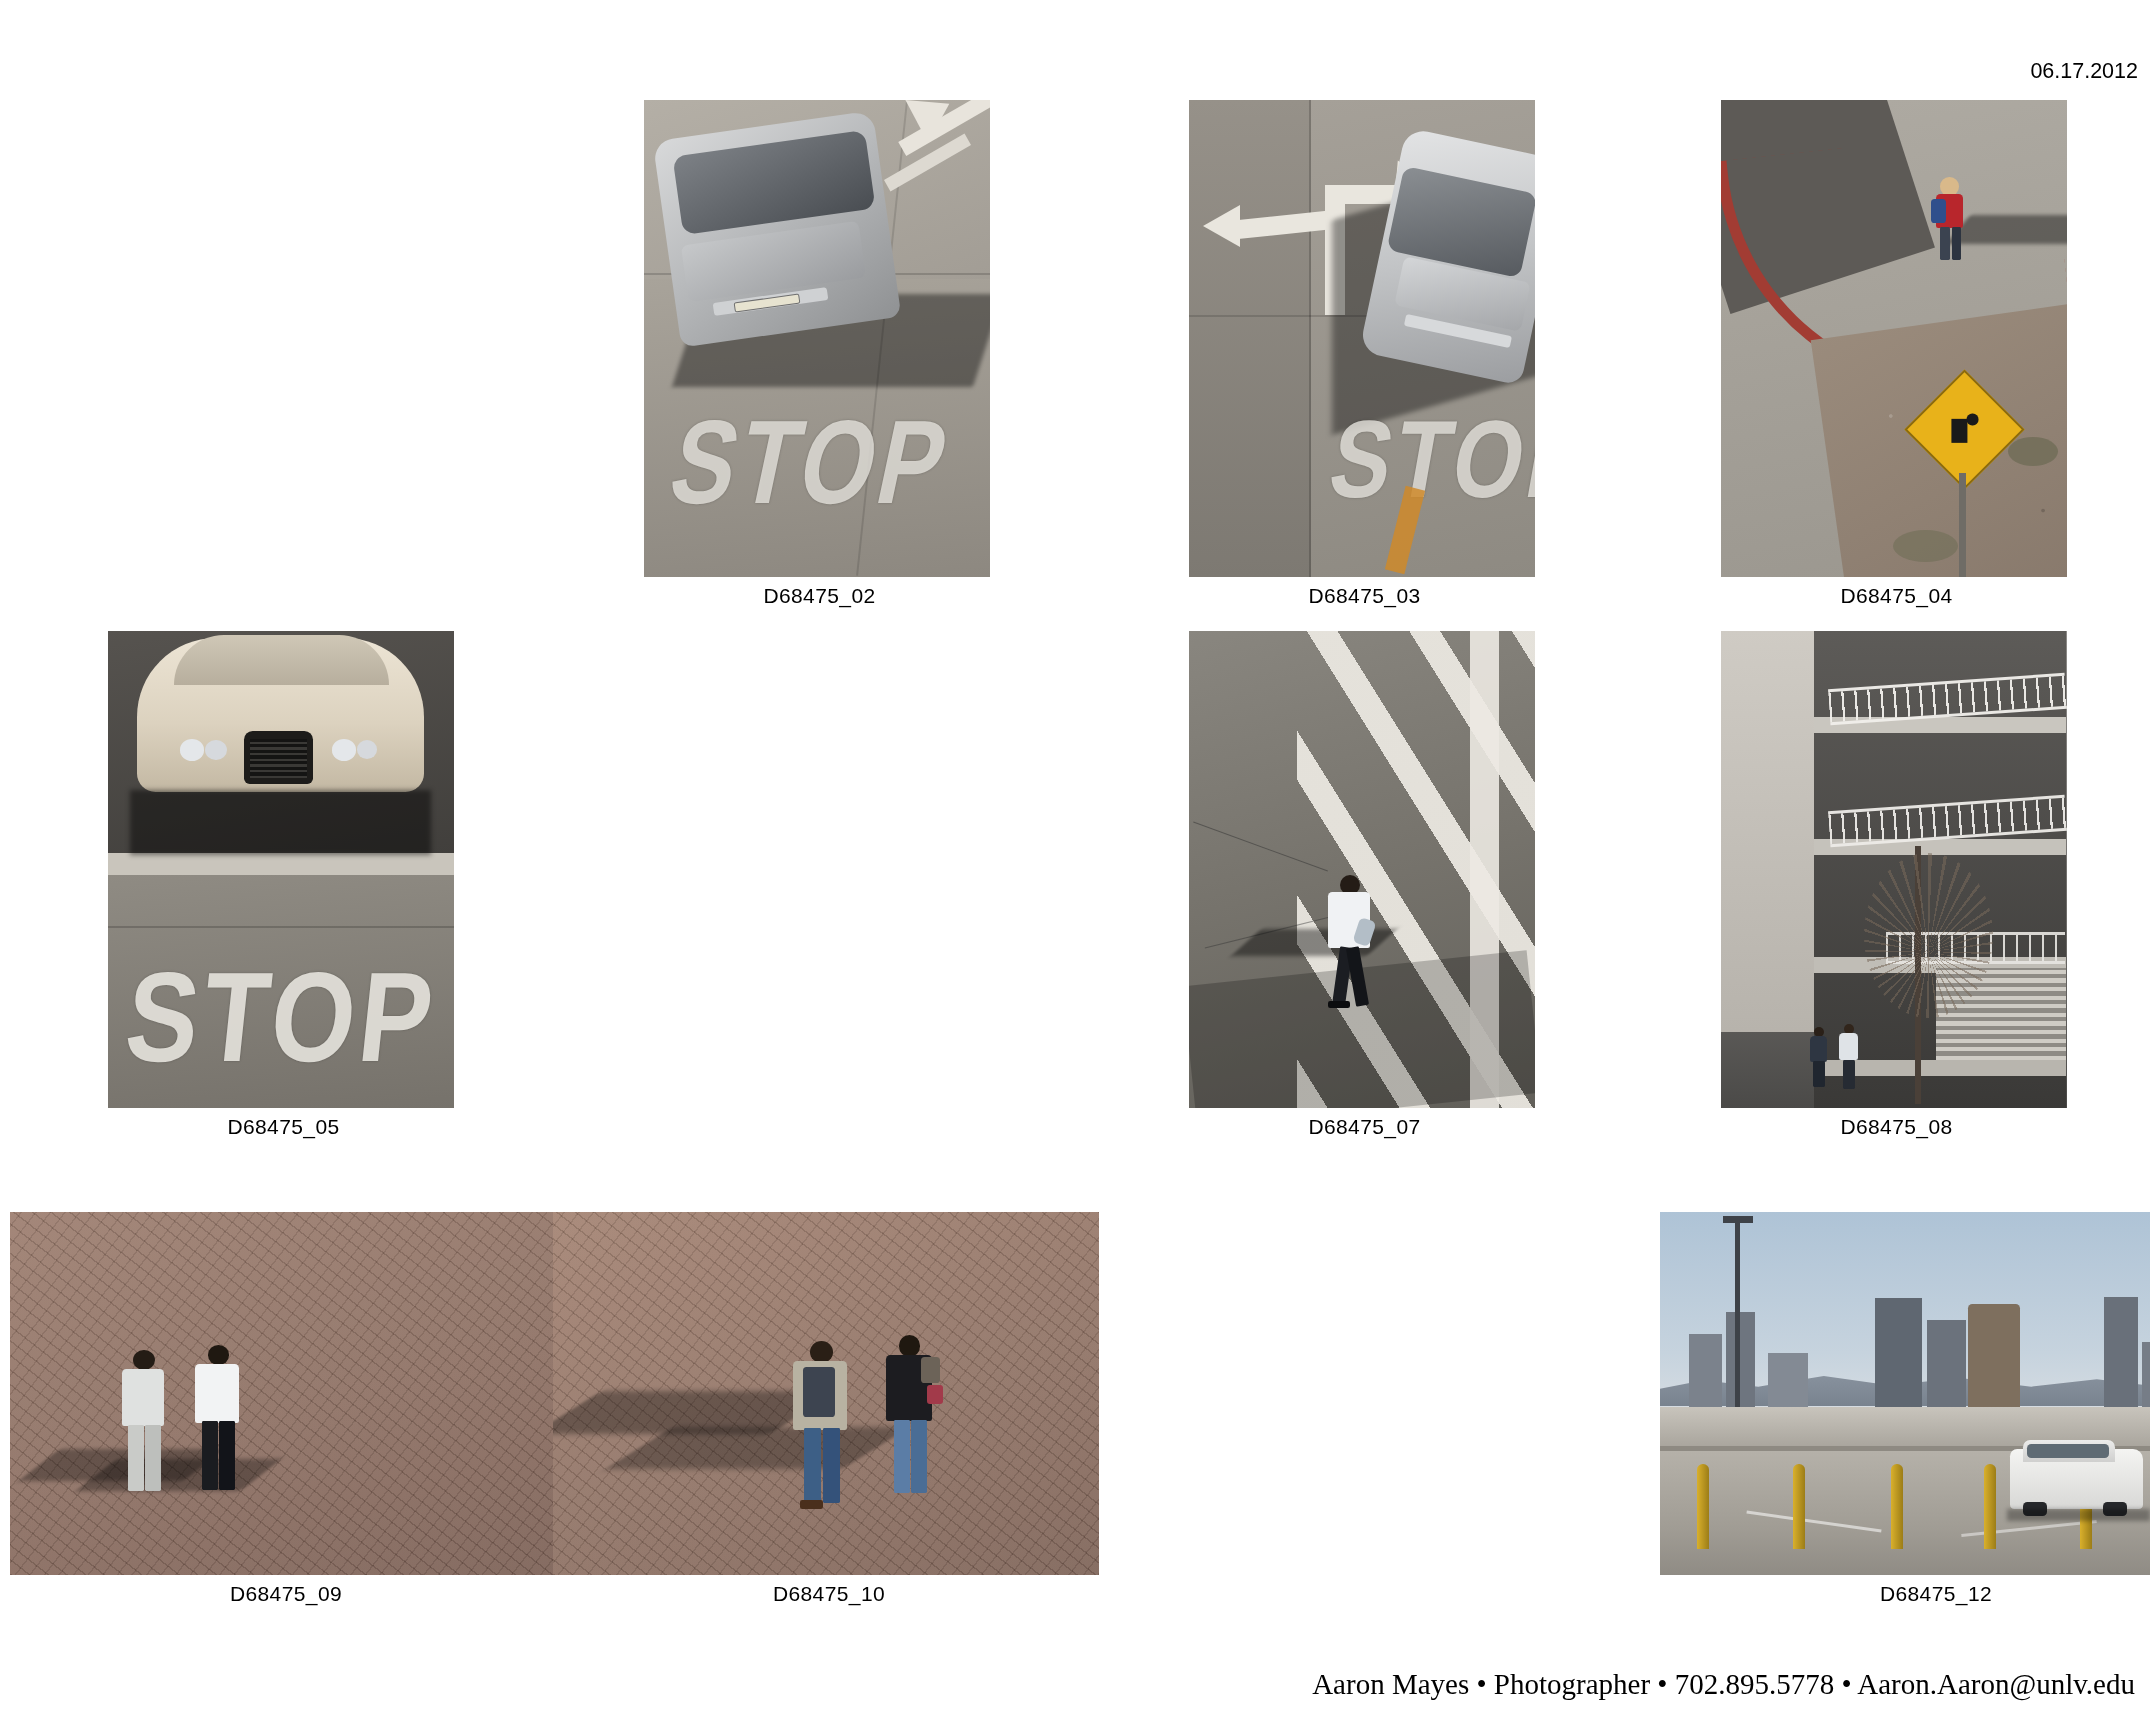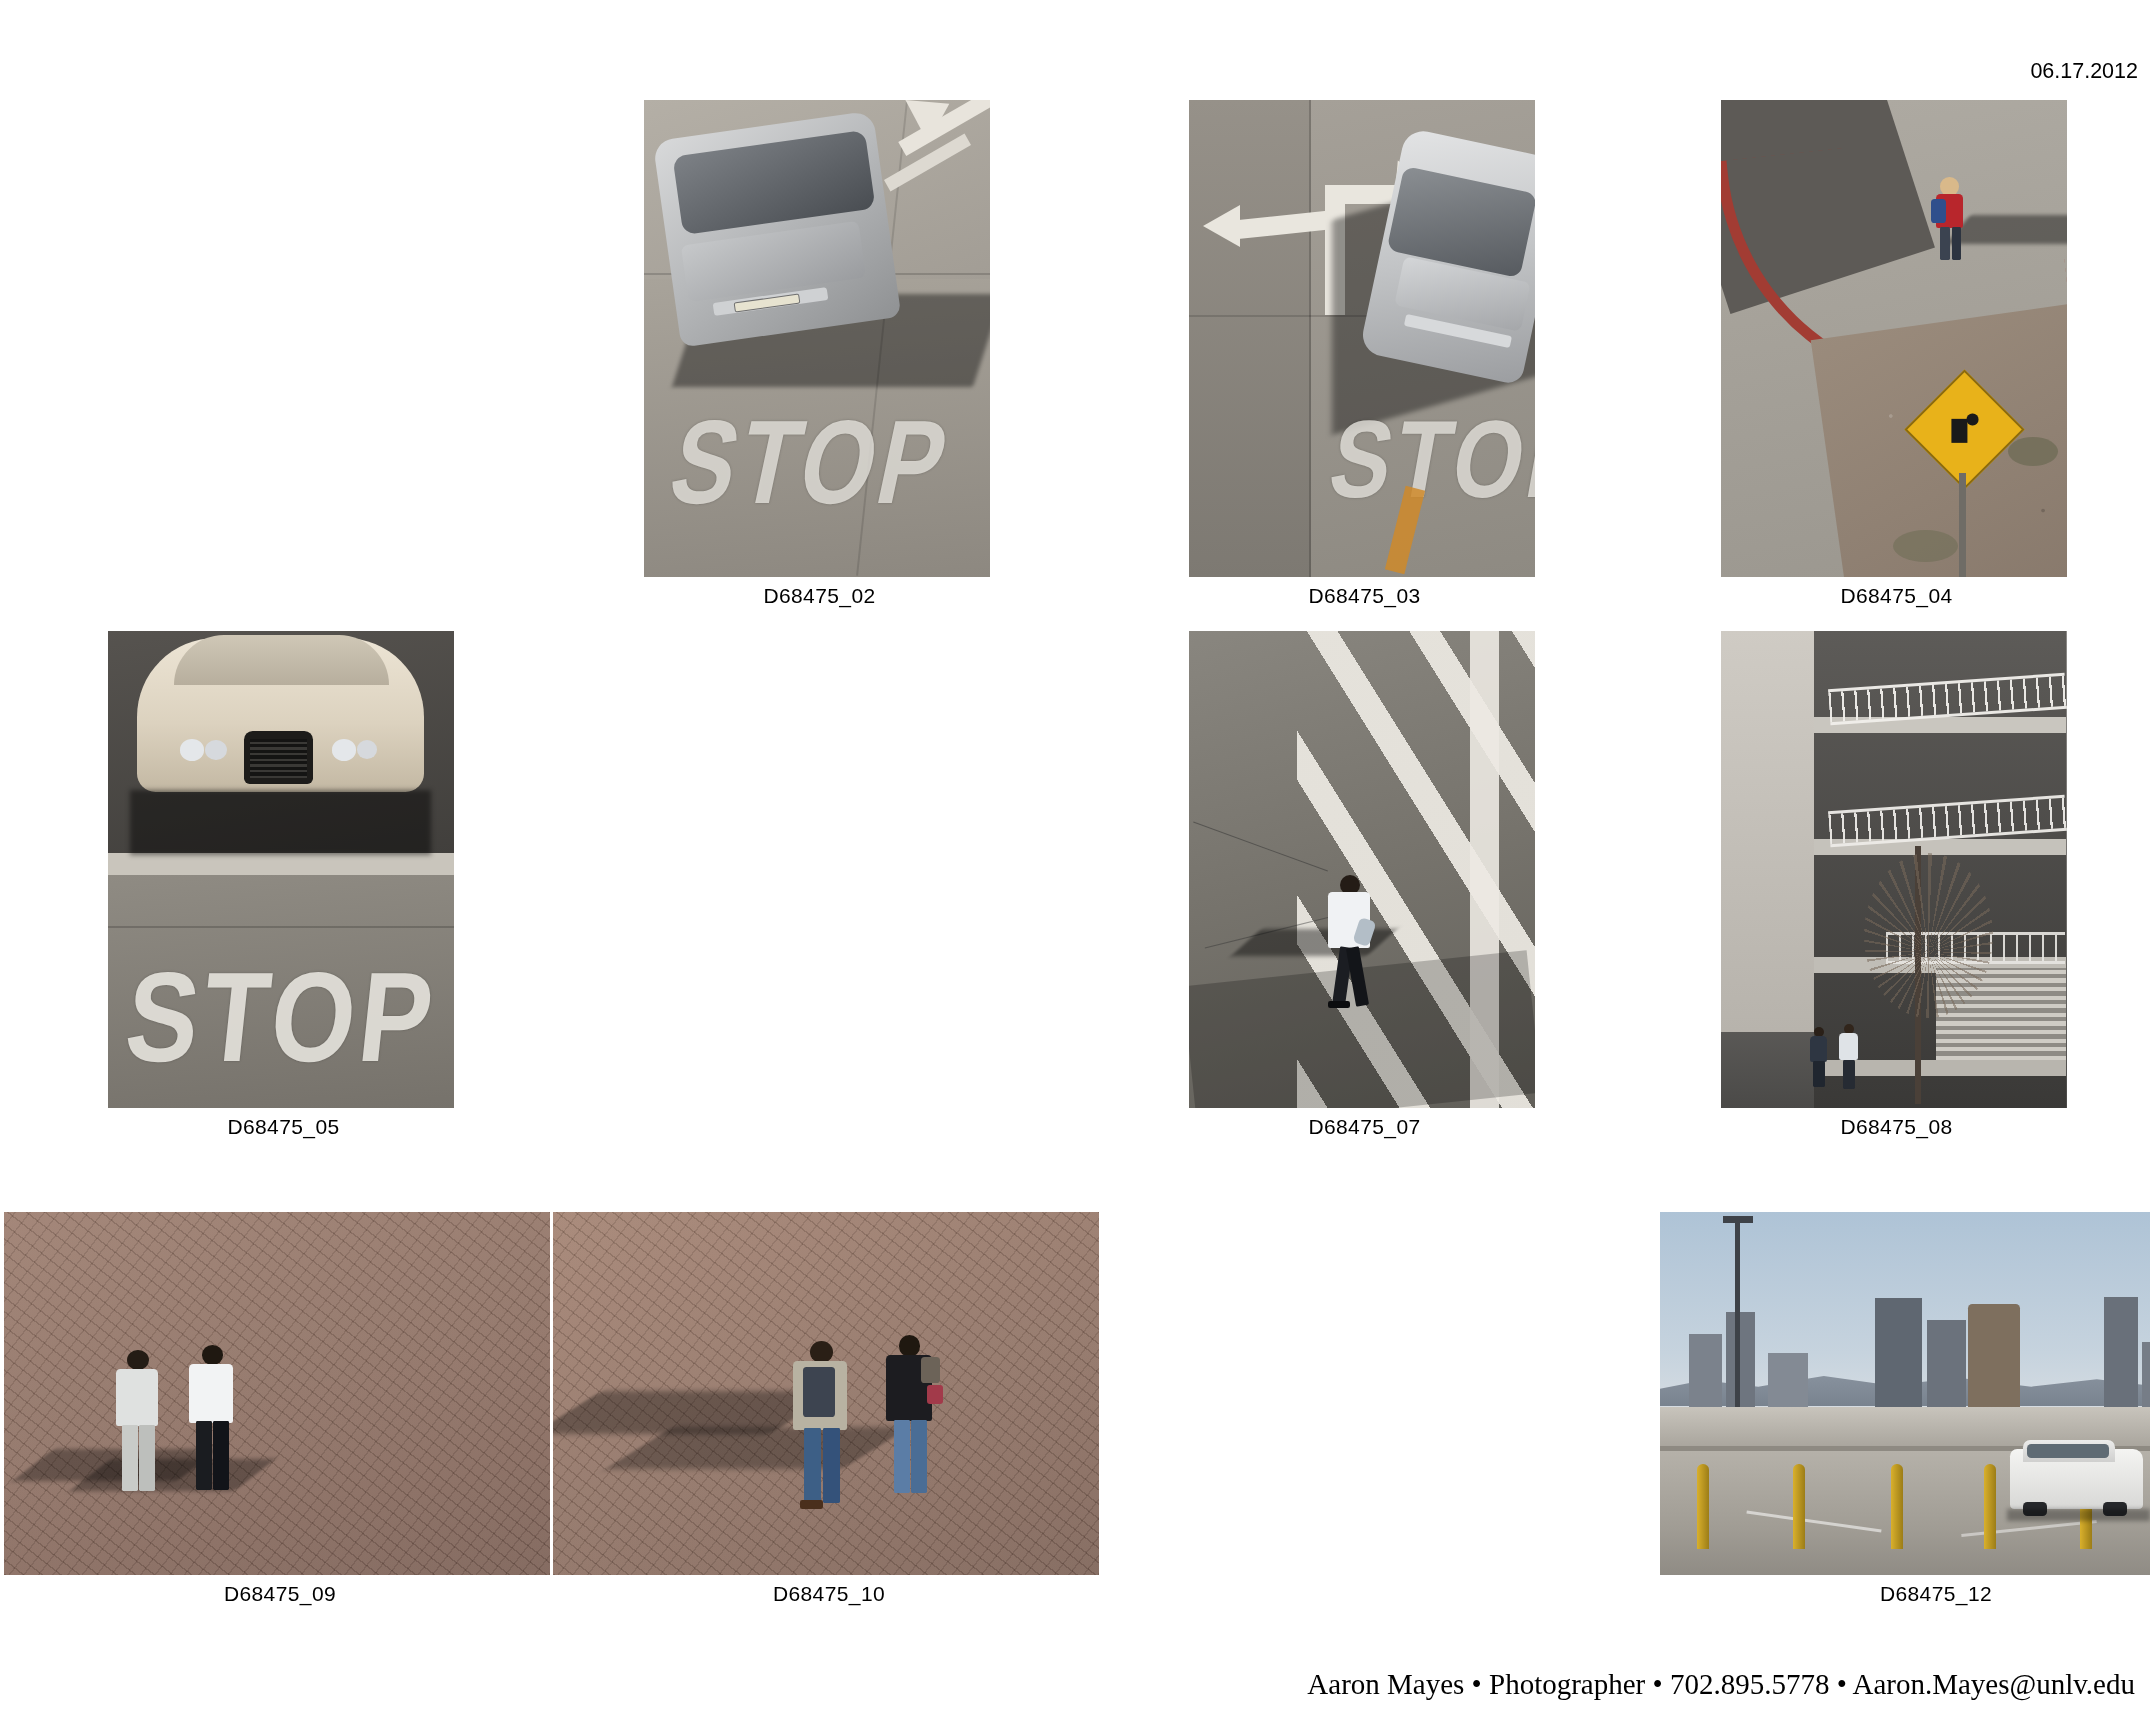--- a/index.html
+++ b/index.html
@@ -334,21 +334,21 @@
             <div class="p-legs" style="left:5.7px;top:36px;width:12.2px;height:29px;background:#262b33;"></div>
           </div>
         </div>
       </div>
       <div class="caption">D68475_08</div>
     </div>
   </div>
 
   <div class="row row3">
 
-    <div class="cell l-cell" style="left:4px;">
+    <div class="cell l-cell" style="left:10px;">
       <div class="thumb l-thumb brick">
         <div class="scene">
           <div style="position:absolute;inset:0;background:
             repeating-linear-gradient(38deg, rgba(0,0,0,0.10) 0 1.4px, rgba(255,255,255,0.05) 1.4px 11.5px),
             repeating-linear-gradient(-52deg, rgba(0,0,0,0.08) 0 1.4px, rgba(255,255,255,0.04) 1.4px 11.5px),
             linear-gradient(165deg,#9b7c6d 0%,#8b6d60 55%,#7a5e53 100%);"></div>
 
           <div style="position:absolute;left:29px;top:237px;width:165px;height:32px;background:rgba(0,0,0,0.32);transform:skewX(-52deg);filter:blur(2.2px);"></div>
           <div style="position:absolute;left:86px;top:247px;width:165px;height:32px;background:rgba(0,0,0,0.32);transform:skewX(-52deg);filter:blur(2.2px);"></div>
 
@@ -444,16 +444,16 @@
           <div style="position:absolute;left:363px;top:290px;width:24.4px;height:14.3px;background:#26282b;border-radius:4.3px;"></div>
           <div style="position:absolute;left:443px;top:290px;width:24.4px;height:14.3px;background:#26282b;border-radius:4.3px;"></div>
 
           <div style="position:absolute;left:347px;top:297px;width:143px;height:11.5px;background:rgba(0,0,0,0.30);filter:blur(2.2px);"></div>
         </div>
       </div>
       <div class="caption">D68475_12</div>
     </div>
   </div>
 
-  <div class="footer-right">Aaron Mayes • Photographer • 702.895.5778 • Aaron.Mayes@unlv.edu</div>
+  <div class="footer-right">Aaron Mayes • Photographer • 702.895.5778 • Aaron.Aaron@unlv.edu</div>
 
 </div>
 
 
 </body></html>

